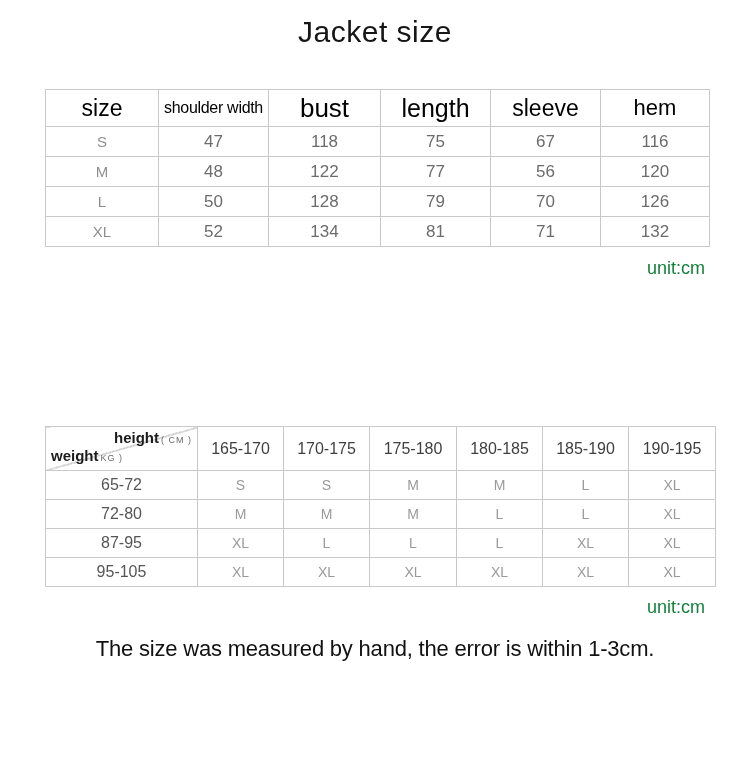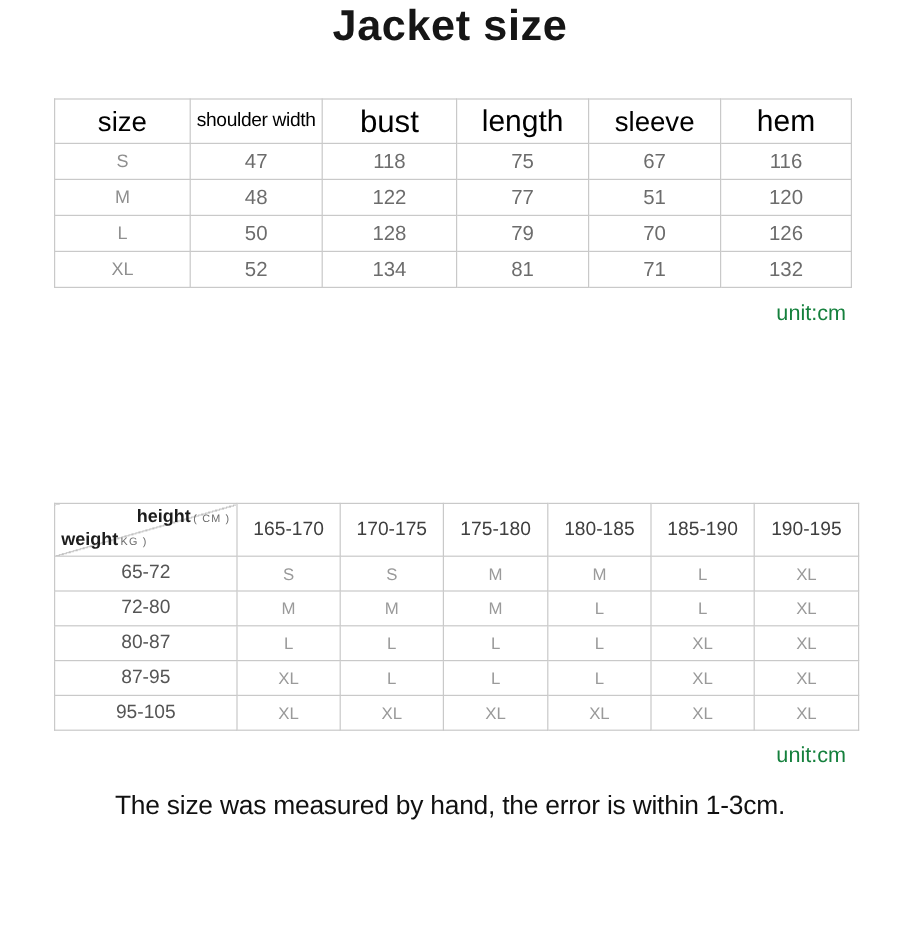--- a/index.html
+++ b/index.html
@@ -6,24 +6,24 @@
   * { margin:0; padding:0; box-sizing:border-box; }
   html,body { background:#ffffff; }
   body {
     width:750px; height:778px;
     font-family:"Liberation Sans", sans-serif;
     color:#1f1f1f;
     overflow:hidden;
     position:relative;
   }
   .title {
-    padding-top:0;
+    padding-top:15px;
     text-align:center;
-    font-size:36px;
-    font-weight:700;
+    font-size:30px;
+    font-weight:400;
     color:#161616;
     letter-spacing:0.5px;
   }
   table {
     border-collapse:collapse;
     table-layout:fixed;
   }
   th, td {
     border:1px solid #c9c9c9;
     text-align:center;
@@ -36,21 +36,21 @@
   .t1 th {
     height:37px;
     font-weight:400;
     color:#000000;
     font-size:23px;
   }
   .t1 th.h-shoulder { font-size:16px; letter-spacing:-0.3px; }
   .t1 th.h-bust   { font-size:26px; }
   .t1 th.h-length { font-size:25px; }
   .t1 th.h-sleeve { font-size:23px; }
-  .t1 th.h-hem    { font-size:25px; }
+  .t1 th.h-hem    { font-size:22px; }
   .t1 td {
     height:30px;
     font-size:17px;
     color:#6c6c6c;
   }
   .t1 td:first-child { font-size:15px; color:#8f8f8f; }
   
   .unit {
     width:705px;
     text-align:right;
@@ -141,21 +141,21 @@
           <td>118</td>
           <td>75</td>
           <td>67</td>
           <td>116</td>
         </tr>
         <tr>
           <td>M</td>
           <td>48</td>
           <td>122</td>
           <td>77</td>
-          <td>51</td>
+          <td>56</td>
           <td>120</td>
         </tr>
         <tr>
           <td>L</td>
           <td>50</td>
           <td>128</td>
           <td>79</td>
           <td>70</td>
           <td>126</td>
         </tr>
@@ -213,29 +213,20 @@
         <tr>
           <td>72-80</td>
           <td>M</td>
           <td>M</td>
           <td>M</td>
           <td>L</td>
           <td>L</td>
           <td>XL</td>
         </tr>
         <tr>
-          <td>80-87</td>
-          <td>L</td>
-          <td>L</td>
-          <td>L</td>
-          <td>L</td>
-          <td>XL</td>
-          <td>XL</td>
-        </tr>
-        <tr>
           <td>87-95</td>
           <td>XL</td>
           <td>L</td>
           <td>L</td>
           <td>L</td>
           <td>XL</td>
           <td>XL</td>
         </tr>
         <tr>
           <td>95-105</td>

